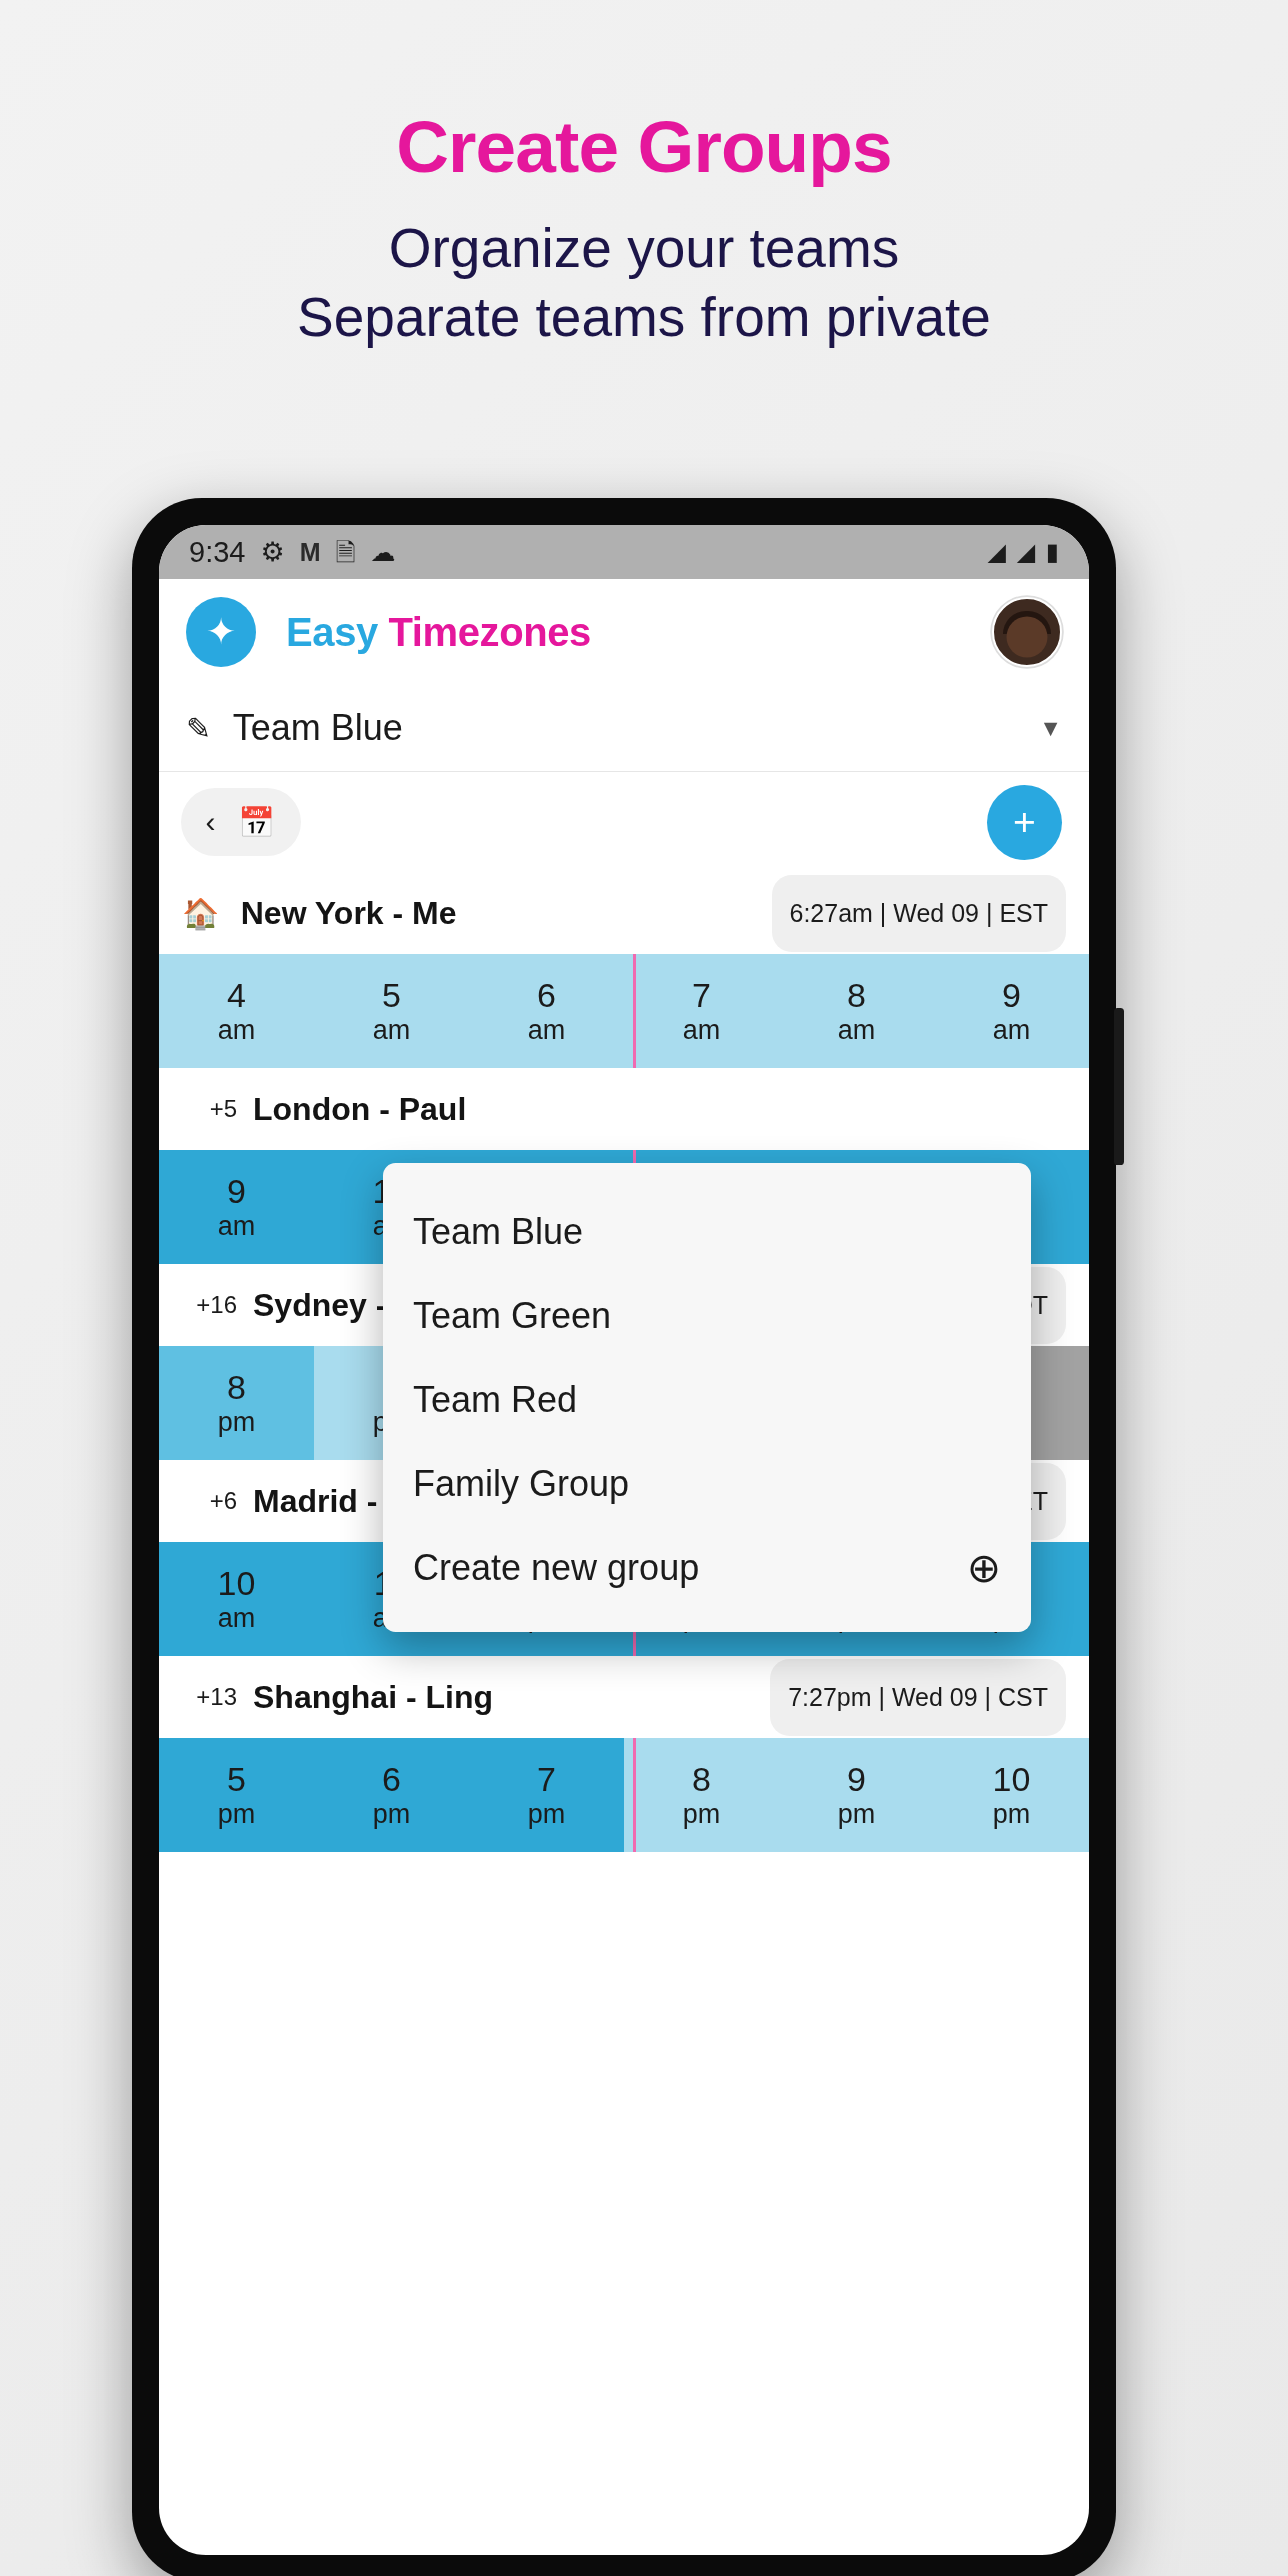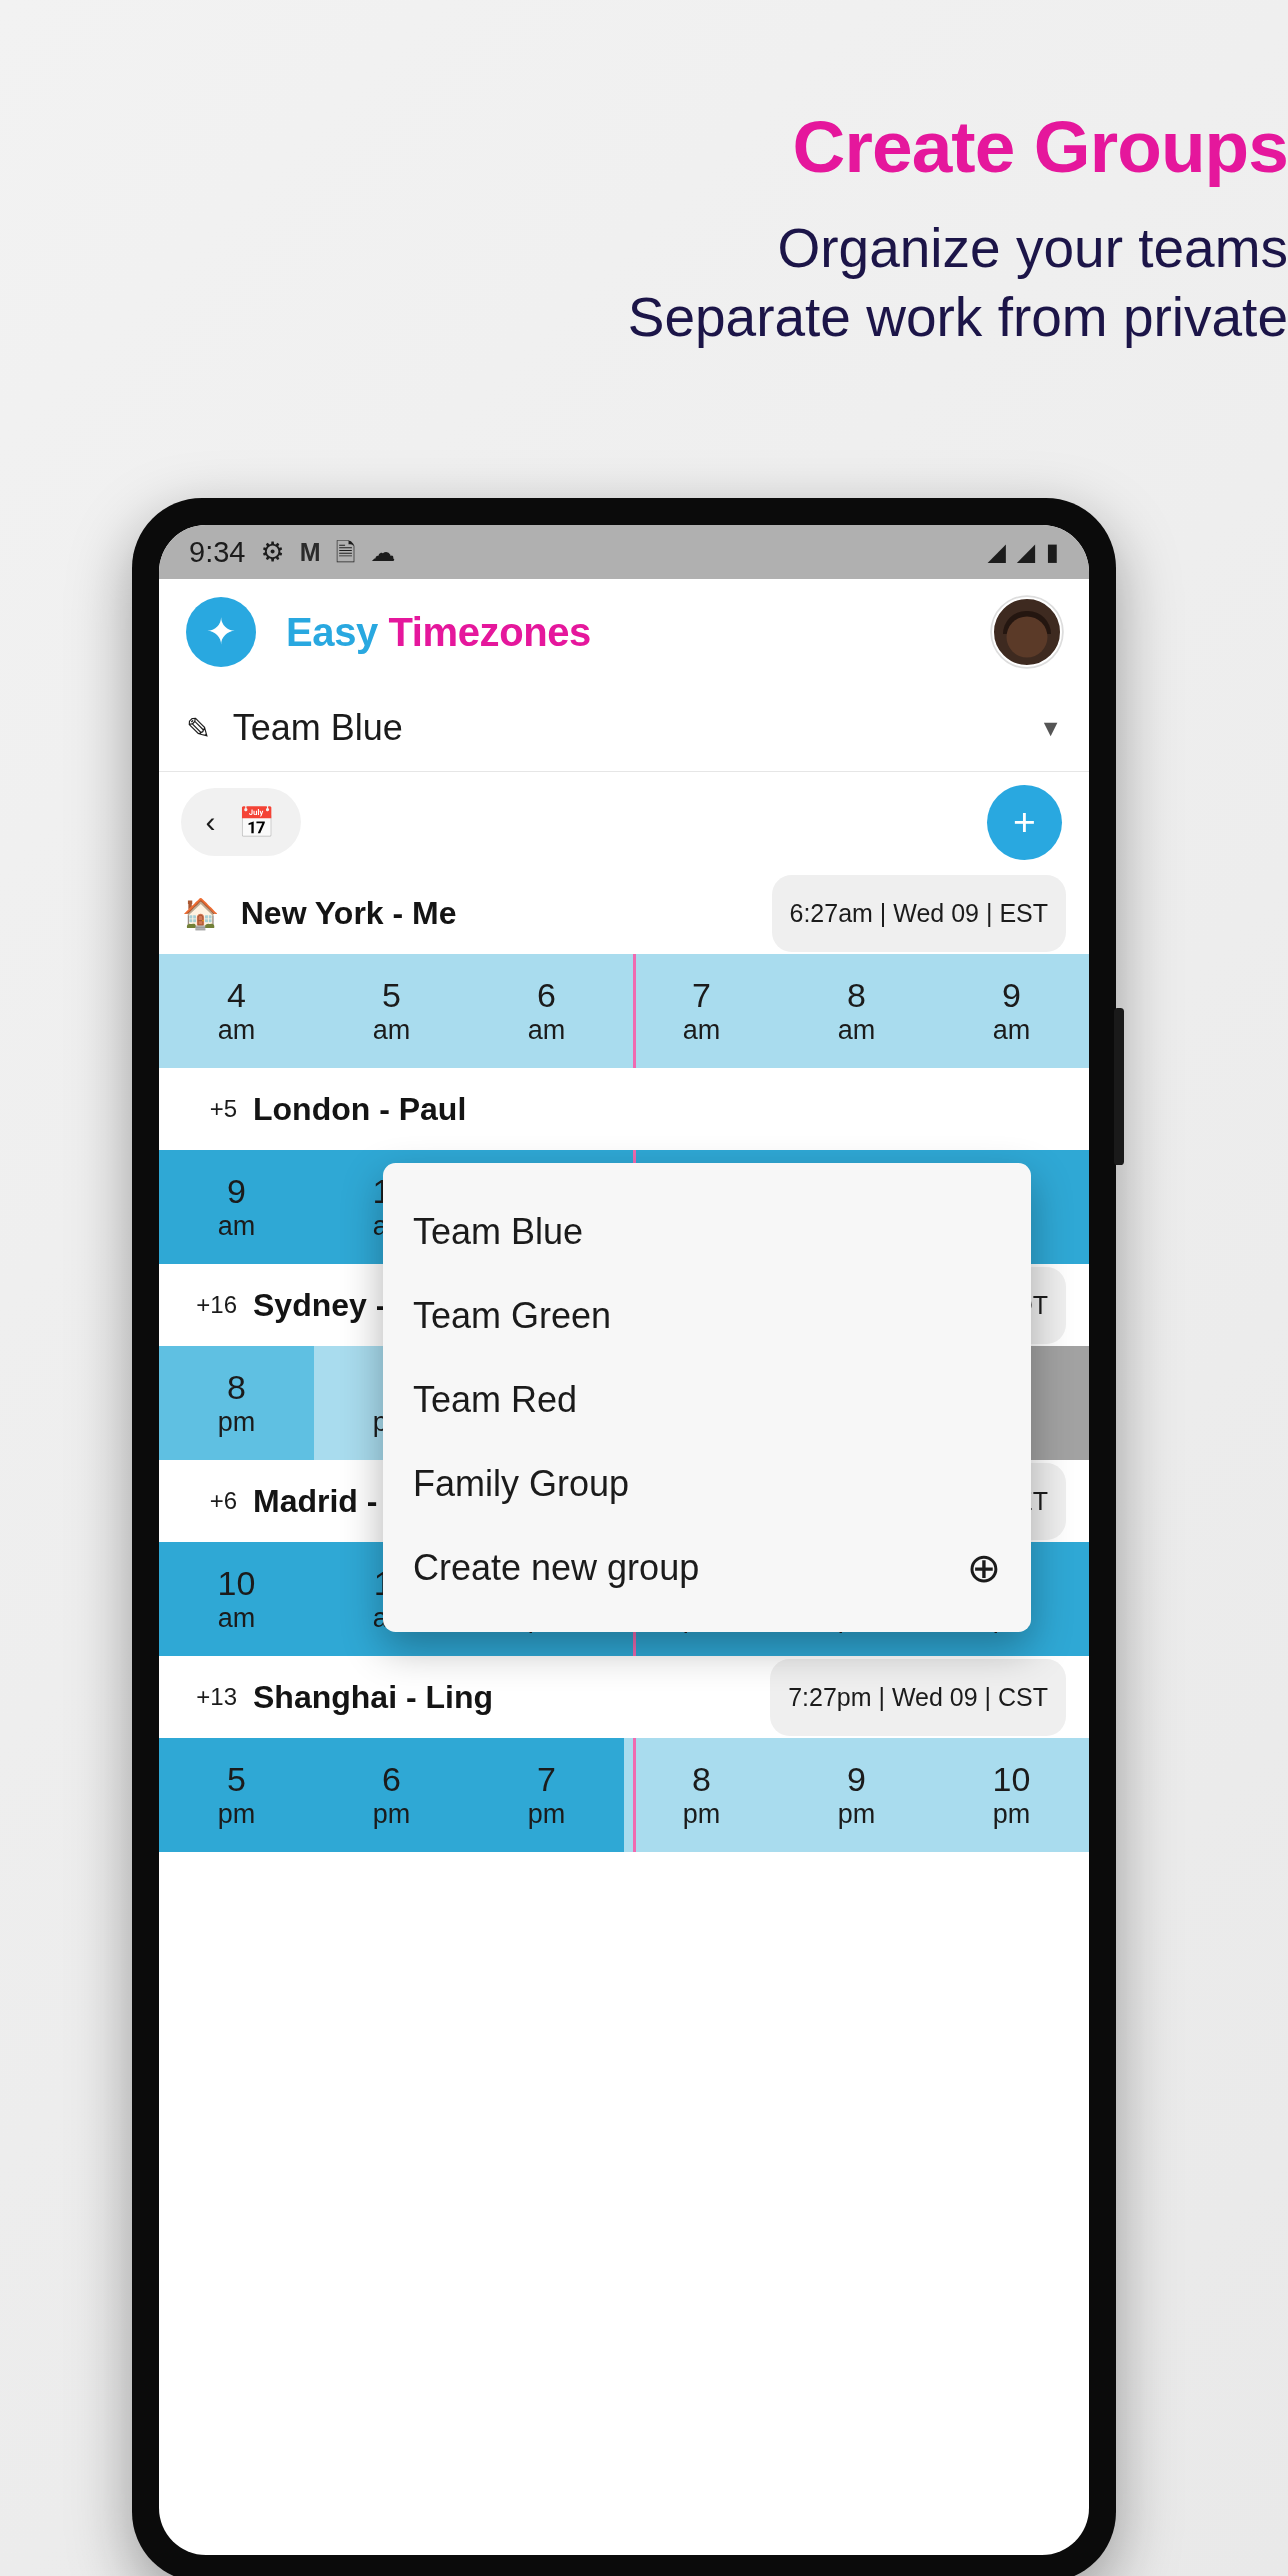--- a/index.html
+++ b/index.html
@@ -14,21 +14,21 @@
     background: linear-gradient(135deg, #f2f2f2 0%, #eeeeee 45%, #e9e9e9 100%);
     position: relative;
   }
 
   
   .headline-block {
     position: absolute;
     top: 107px;
     left: 0;
     width: 1288px;
-    text-align: right;
+    text-align: center;
   }
   .headline-title {
     font-size: 73px;
     font-weight: bold;
     color: #e5179c;
     letter-spacing: -0.9px;
     line-height: 1.1;
     margin: 0 0 27px 0;
   }
   .headline-sub {
@@ -332,21 +332,21 @@
     color: #1b1b1b;
     line-height: 1;
   }
 </style>
 </head>
 <body>
 
 <div class="headline-block">
   <h1 class="headline-title">Create Groups</h1>
   <p class="headline-sub">Organize your teams</p>
-  <p class="headline-sub">Separate work from private</p>
+  <p class="headline-sub">Separate teams from private</p>
 </div>
 
 <div class="phone">
   <div class="phone-side-btn"></div>
   <div class="phone-notch-cam"></div>
   <div class="phone-speaker"></div>
 
   <div class="phone-screen">
 
     <div class="status-bar">

